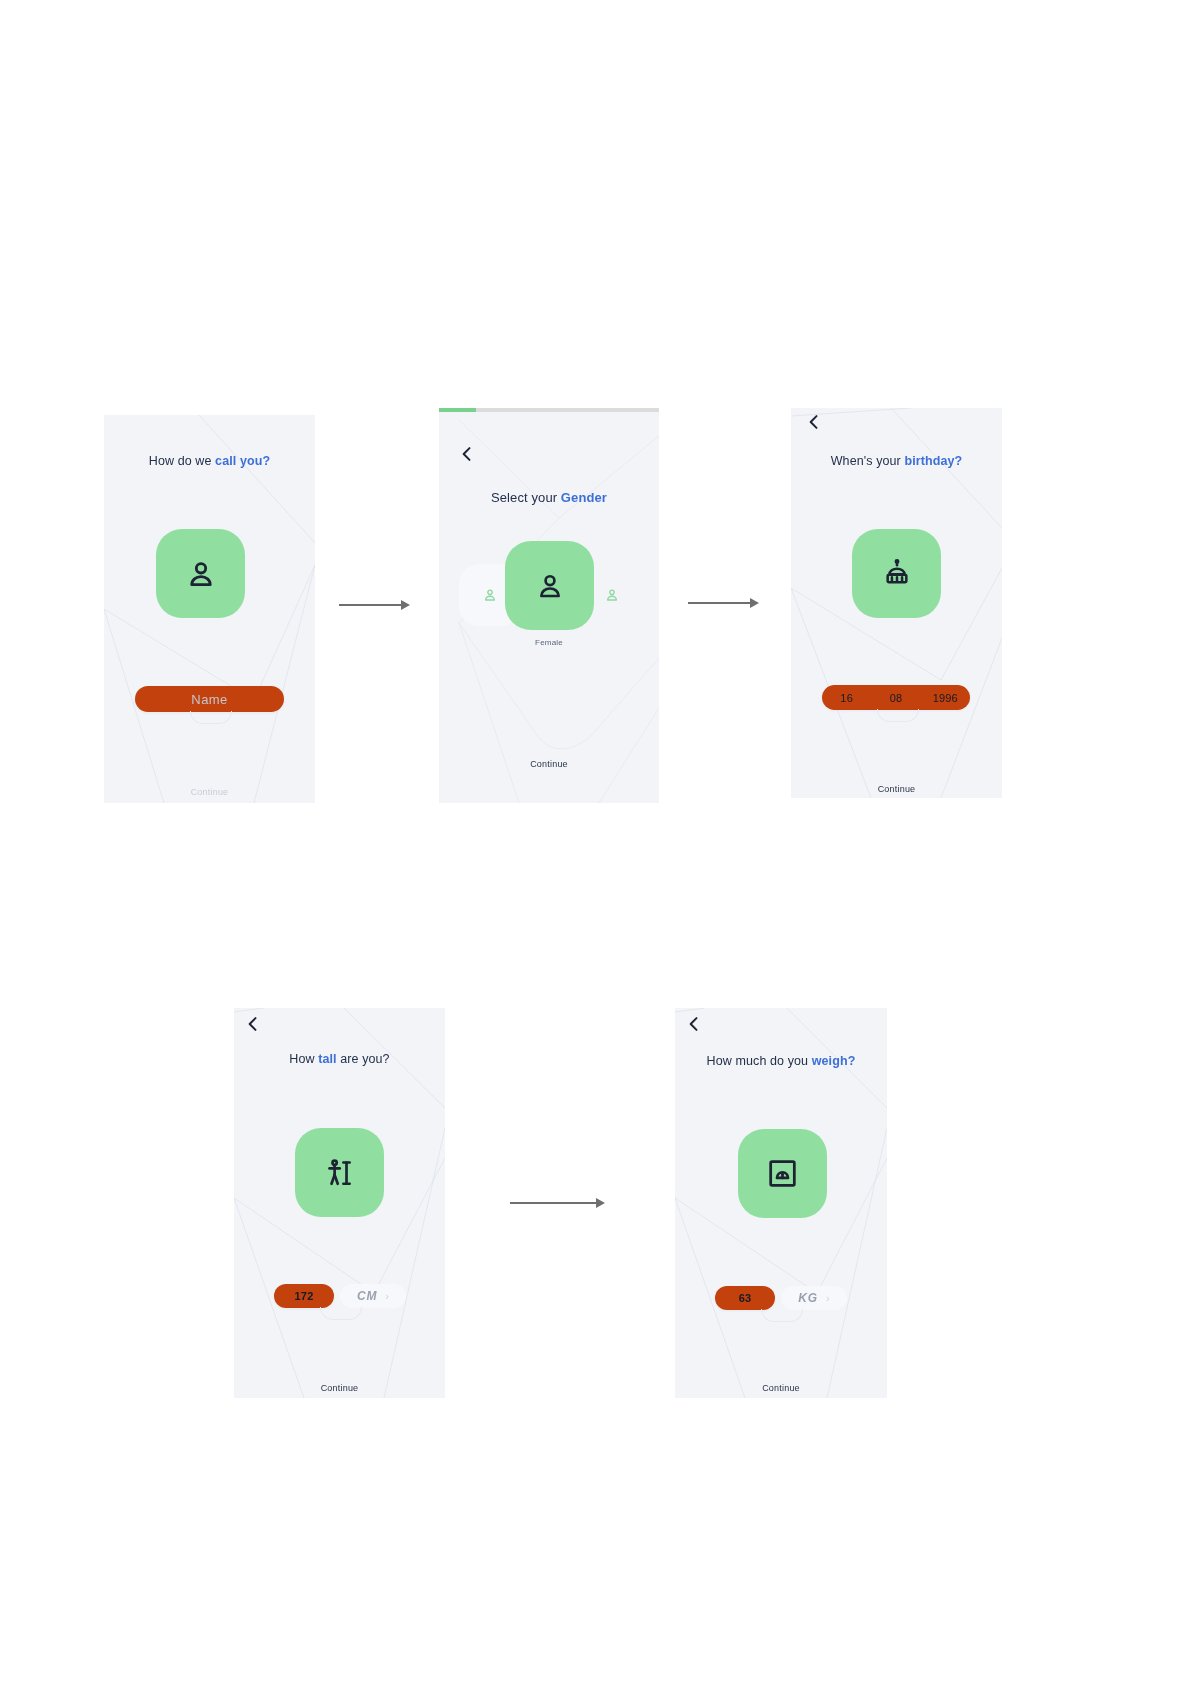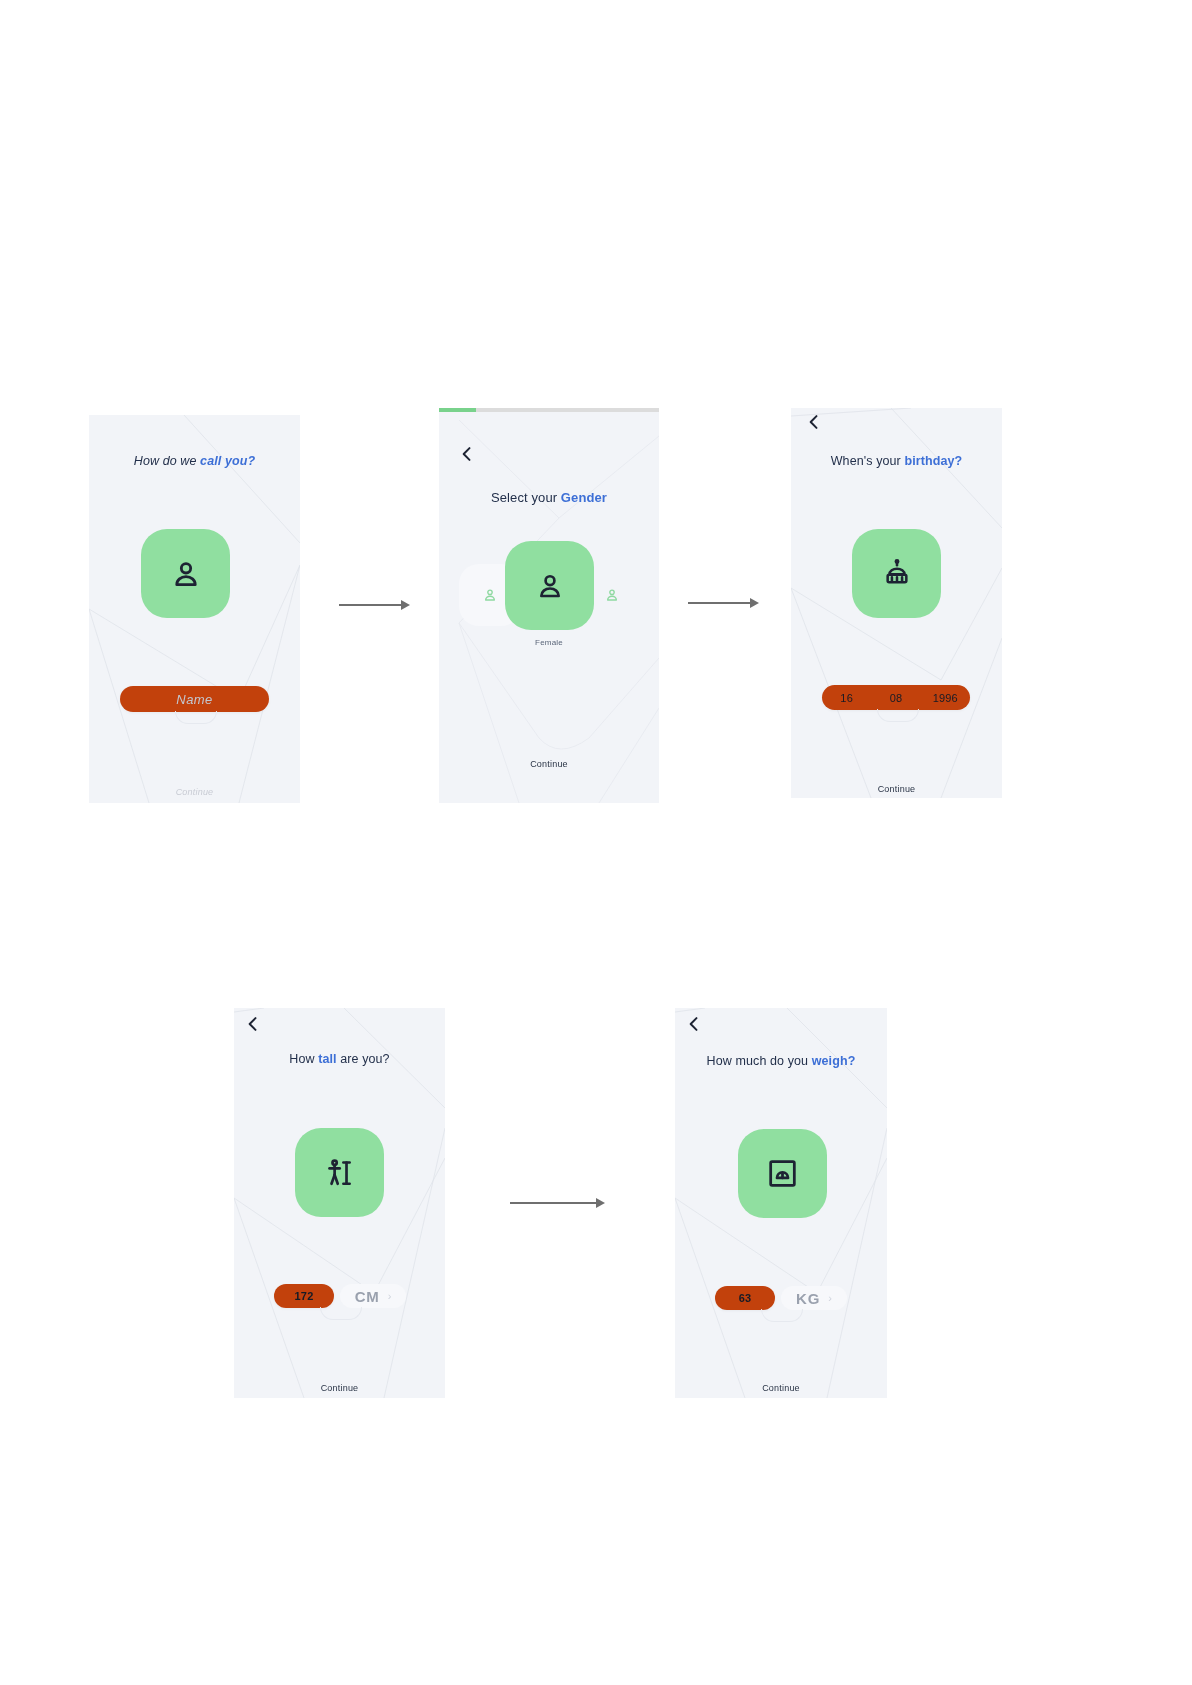--- a/index.html
+++ b/index.html
@@ -77,21 +77,21 @@
     border-radius:999px;
     display:flex;align-items:center;justify-content:center;
     box-shadow:0 1px 3px rgba(30,40,60,.05);
   }
   .pill.placeholder{color:#c3c7d1;font-size:13px;letter-spacing:.4px;}
   .pill .datecell{
     flex:1;text-align:center;color:#161b26;font-weight:400;font-size:11px;
     letter-spacing:.2px;
   }
   .pill .val{color:#161b26;font-weight:700;font-size:11px;letter-spacing:.2px;}
-  .pill .unit{color:#9aa1ae;font-weight:700;font-size:15px;letter-spacing:.8px;}
+  .pill .unit{color:#9aa1ae;font-weight:700;font-size:12px;letter-spacing:.8px;font-style:italic;}
   .pill .chev{color:#cfd3dc;font-size:11px;margin-left:8px;line-height:1;}
 
   .pill-dip{
     position:absolute;
     border:1px solid #e6e9ef;
     border-top:none;
     border-radius:0 0 999px 999px;
   }
 
   
@@ -103,21 +103,21 @@
 
   
   .arrow{position:absolute;}
   .arrow svg{display:block;}
 </style>
 </head>
 <body>
 
 <div class="canvas">
 
-  <div class="phone" style="left:89px;top:415px;width:211px;height:388px;font-style:italic;">
+  <div class="phone" style="left:104px;top:415px;width:211px;height:388px;">
     <div class="bgart">
       <svg viewBox="0 0 211 388" preserveAspectRatio="none">
         <g stroke="#dfe3ea" stroke-width="0.8" fill="none">
           <path d="M95 0 L211 128"></path>
           <path d="M211 150 L150 388"></path>
           <path d="M0 194 L60 388"></path>
           <path d="M0 194 L150 285"></path>
           <path d="M150 285 L211 150"></path>
         </g>
       </svg>

